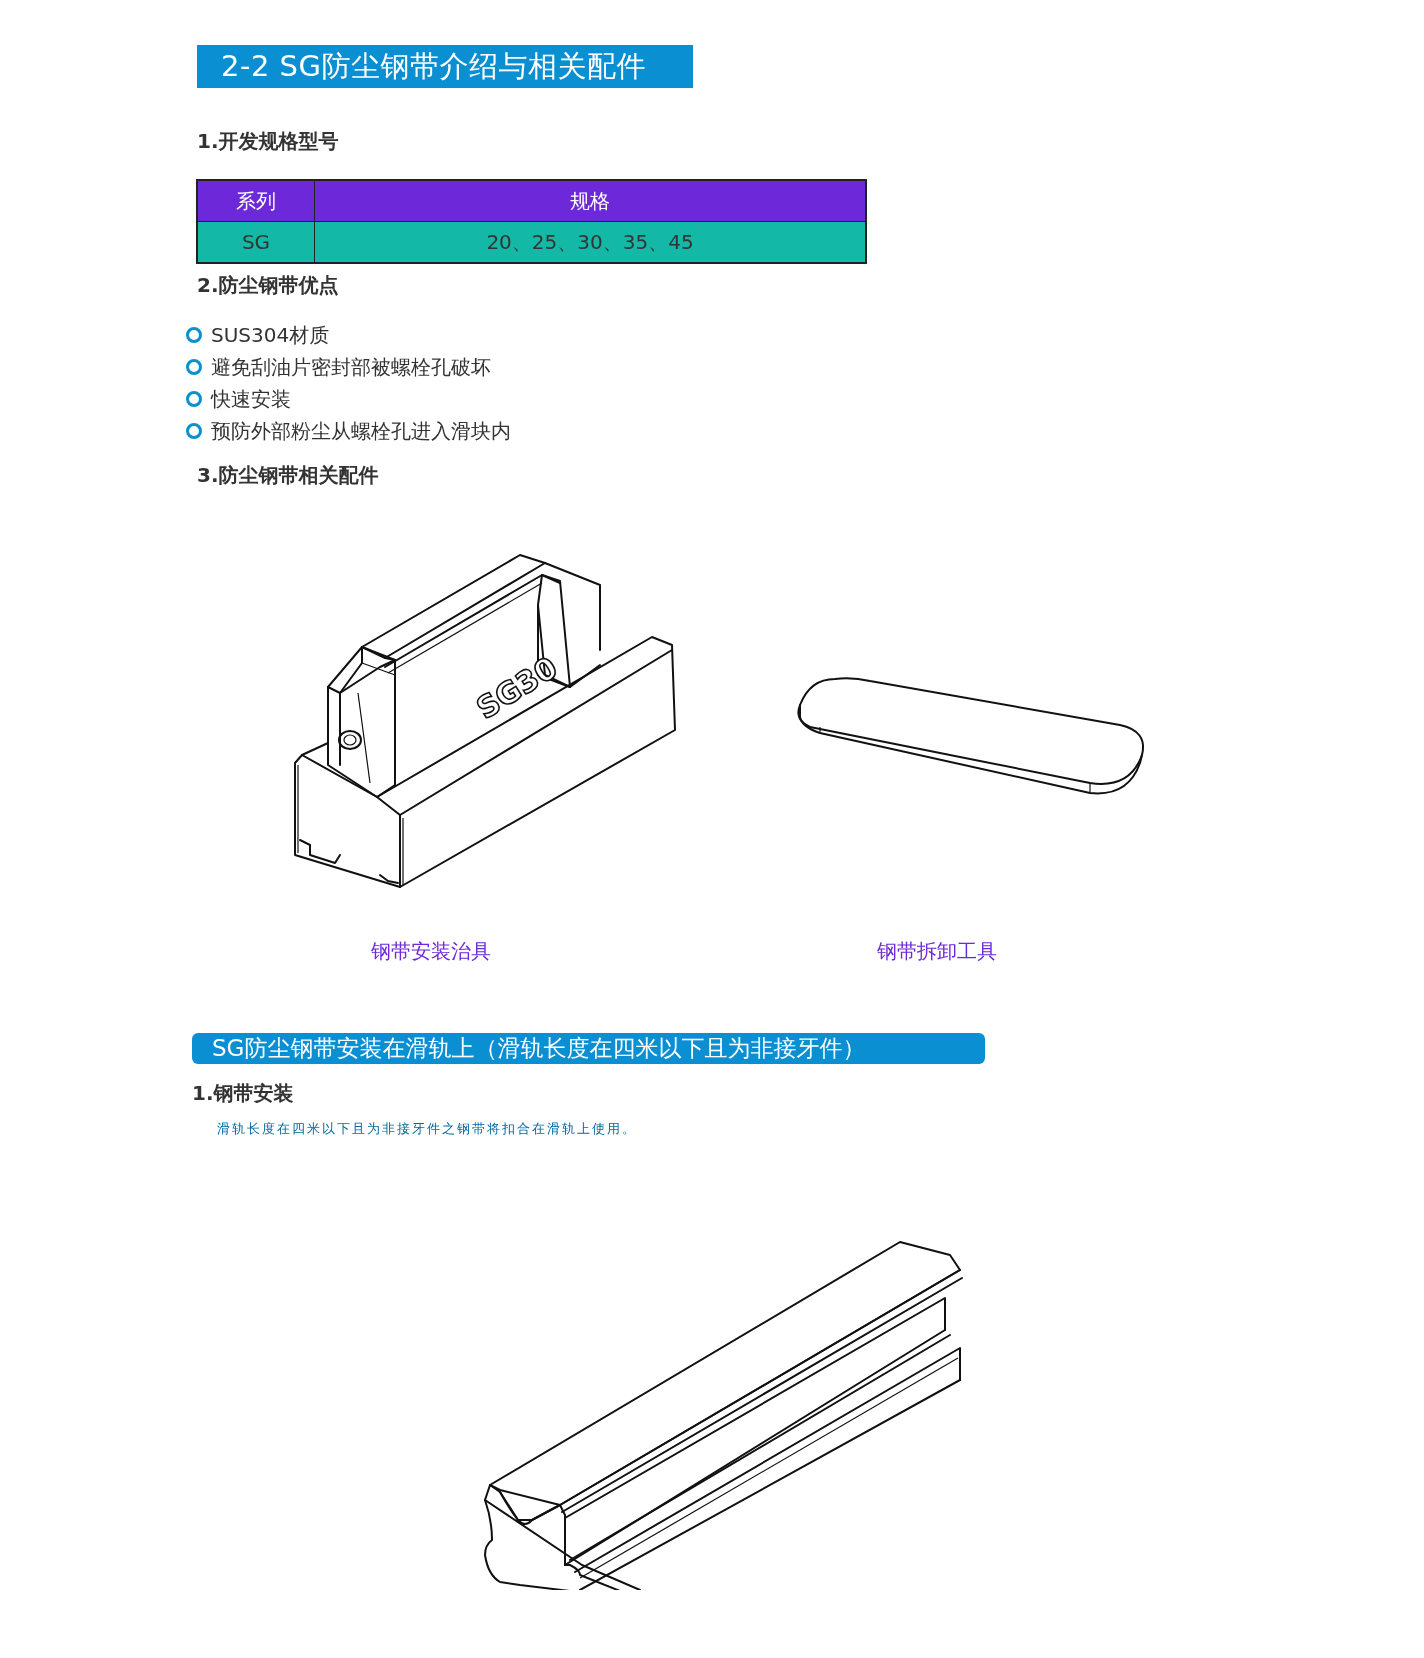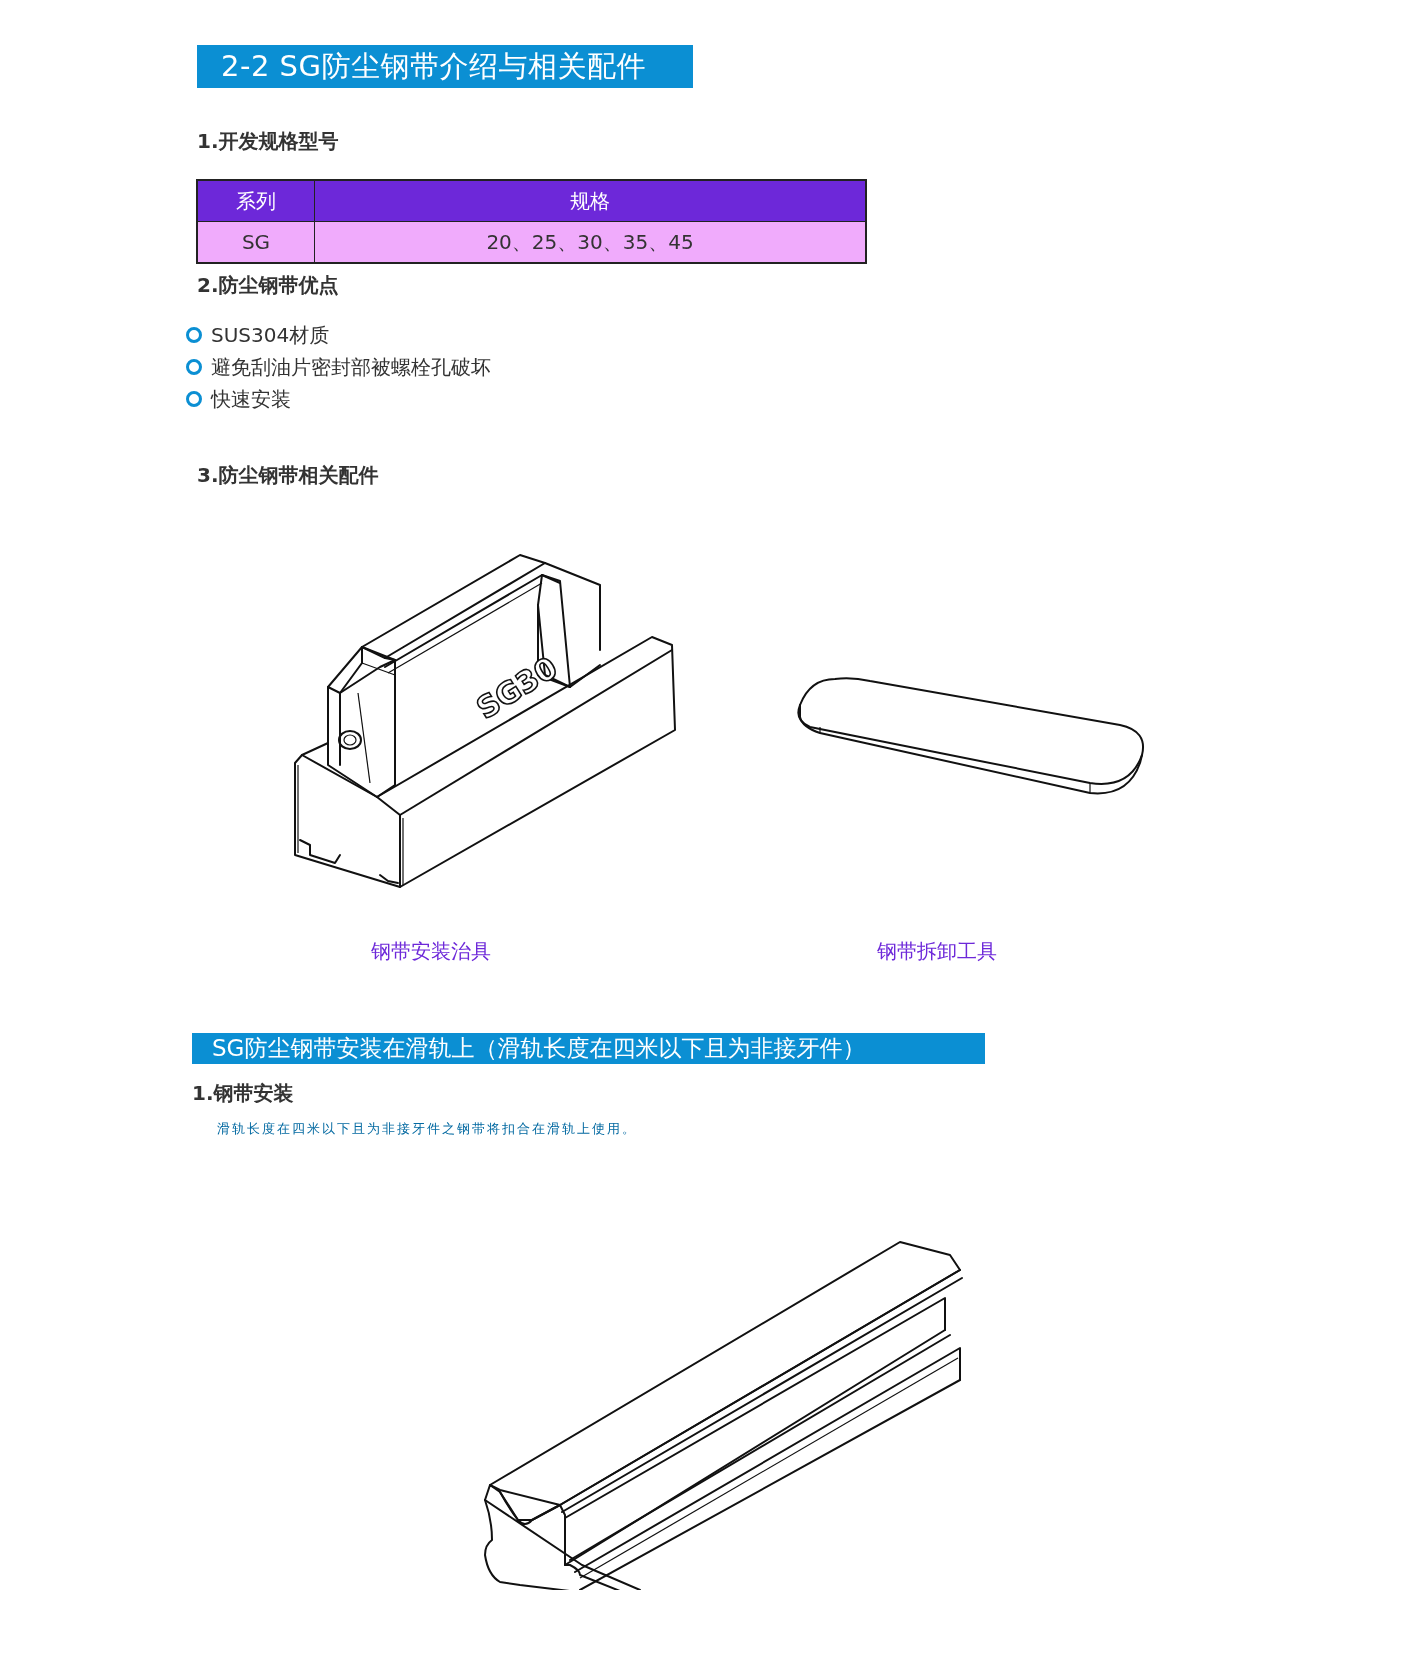--- a/index.html
+++ b/index.html
@@ -6,28 +6,28 @@
     body {
       width: 1424px; height: 1658px; position: relative; overflow: hidden;
       font-family: "DejaVu Sans", "Liberation Sans", sans-serif; color: #2b2b2b;
     }
     .abs { position: absolute; }
     .section-bar {
       position: absolute; background: #0b8fd3; color: #ffffff;
       white-space: nowrap; box-sizing: border-box;
     }
     #title-bar { left: 197px; top: 45px; width: 496px; height: 43px; font-size: 29px; line-height: 43px; padding-left: 24px; letter-spacing: 0.5px; }
-    #install-bar { left: 192px; top: 1033px; width: 793px; height: 31px; font-size: 23px; line-height: 31px; padding-left: 20px; }
+    #install-bar { left: 192px; top: 1033px; width: 793px; height: 31px; font-size: 23px; line-height: 31px; padding-left: 20px; border-radius: 6px; }
     .subhead { position: absolute; font-size: 20px; font-weight: bold; color: #333; white-space: nowrap; }
     table.spec {
       position: absolute; left: 196px; top: 179px; width: 671px; border-collapse: collapse;
       border: 2px solid #222; font-size: 20px;
     }
     table.spec th { background: #6d28d9; color: #fff; font-weight: normal; height: 38px; border: 1.5px solid #222; }
-    table.spec td { background: #f0abfc; color: #333; text-align: center; height: 38px; border: 1.5px solid #222; }
+    table.spec td { background: #14b8a6; color: #333; text-align: center; height: 38px; border: 1.5px solid #222; }
     .bullets { position: absolute; left: 186px; top: 319px; list-style: none; margin: 0; padding: 0; }
     .bullets li { height: 32px; line-height: 32px; font-size: 20px; color: #333; display: flex; align-items: center; white-space: nowrap; }
     .bullet-ring { display: inline-block; width: 10px; height: 10px; border: 3.5px solid #0b8fd3; border-radius: 50%; margin-right: 9px; }
     .caption { position: absolute; font-size: 20px; color: #6d28d9; white-space: nowrap; }
     .body-text { position: absolute; font-size: 13px; color: #0369a1; letter-spacing: 2px; white-space: nowrap; }
     svg .ln { fill: none; stroke: #111; stroke-width: 2; stroke-linejoin: round; stroke-linecap: round; }
     svg .ln-thin { fill: none; stroke: #111; stroke-width: 1.2; stroke-linejoin: round; }
   </style>
 </head>
 <body>
@@ -60,20 +60,24 @@
     <span class="bullet-ring"></span>
     <span>SUS304材质</span>
   </li>
   <li>
     <span class="bullet-ring"></span>
     <span>避免刮油片密封部被螺栓孔破坏</span>
   </li>
   <li>
     <span class="bullet-ring"></span>
     <span>快速安装</span>
+  </li>
+  <li>
+    <span class="bullet-ring"></span>
+    <span>预防外部粉尘从螺栓孔进入滑块内</span>
   </li>
 </ul>
 
 <div class="subhead" style="left:197px; top:462px;">3.防尘钢带相关配件</div>
 
 <svg class="abs" style="left:280px; top:515px;" width="410" height="375" viewBox="0 0 410 375">
 
   <polygon class="ln" points="15,248 15,340 120,372 395,215 392,130 372,122 97,282 22,240"></polygon>
   <polyline class="ln" points="22,240 48,228"></polyline>
   <polyline class="ln" points="97,282 120,300 120,372"></polyline>

